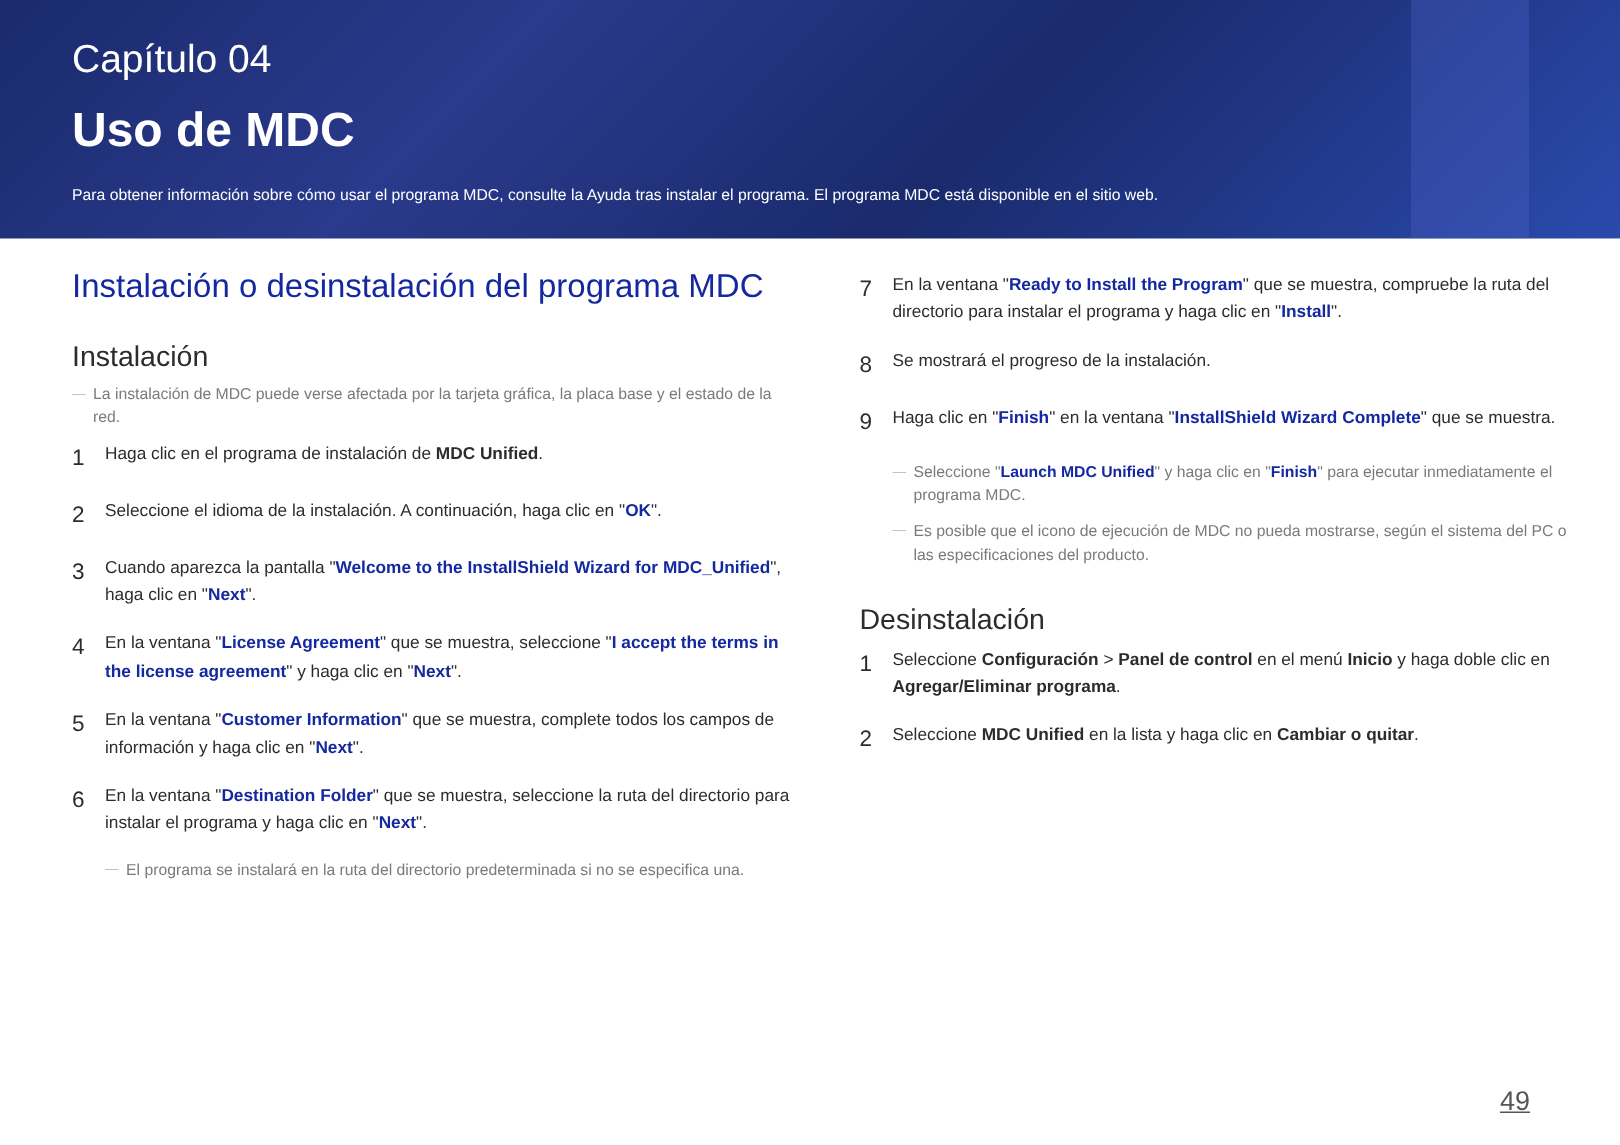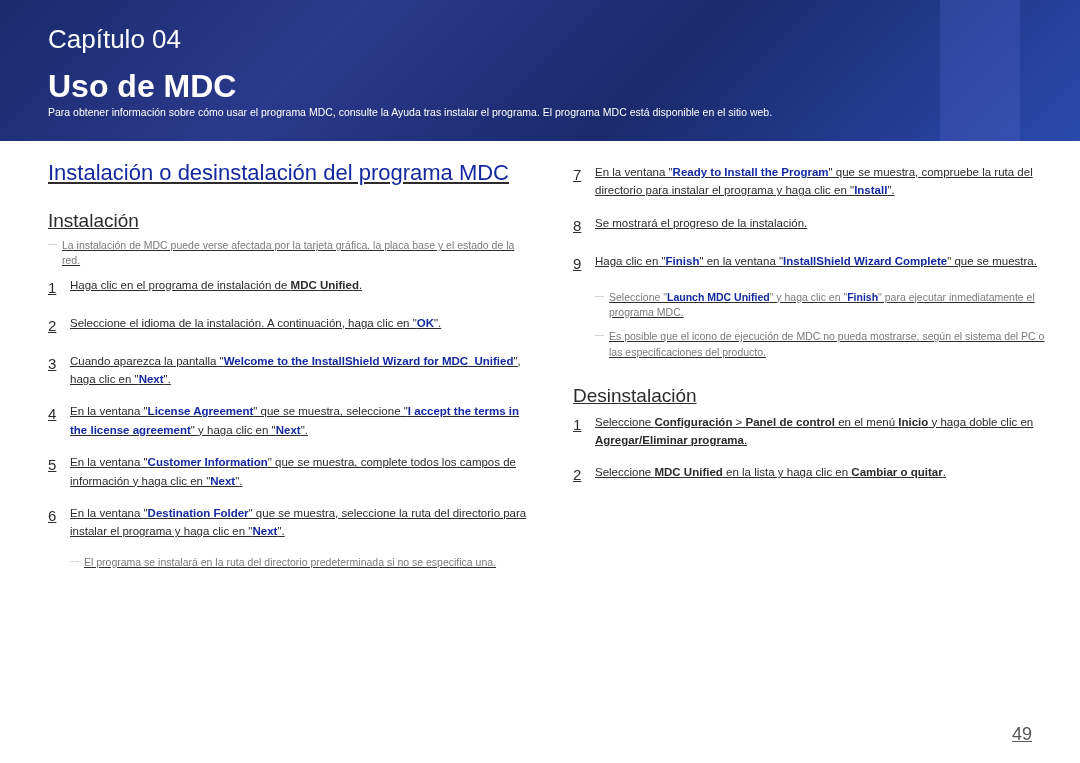--- a/index.html
+++ b/index.html
@@ -30,31 +30,31 @@
     pointer-events: none;
   }
   .chapter-label {
     font-size: 26px;
     font-weight: 400;
     margin-bottom: 13px;
   }
   .chapter-title {
     font-size: 32px;
     font-weight: 600;
+    margin-bottom: 18px;
   }
   .intro-text {
     font-size: 10.5px;
     line-height: 1.5;
     font-weight: 300;
   }
   .content {
     display: flex;
     padding: 18px 20px 0 48px;
     gap: 38px;
-    text-decoration: underline;
   }
   .col {
     flex: 1;
     min-width: 0;
   }
   .section-title-blue {
     color: #1428a0;
     font-size: 22px;
     font-weight: 500;
     line-height: 1.25;
@@ -116,21 +116,21 @@
     content: "―";
     position: absolute;
     left: 0;
     top: 0;
     color: #bbb;
     font-size: 9px;
   }
   .page-num {
     position: absolute;
     bottom: 18px;
-    right: 48px;
+    right: 60px;
     font-size: 18px;
     color: #555;
     text-decoration: underline;
   }
 </style>
 </head>
 <body>
 
 <div class="header-band">
   <div class="chapter-label">Capítulo 04</div>

